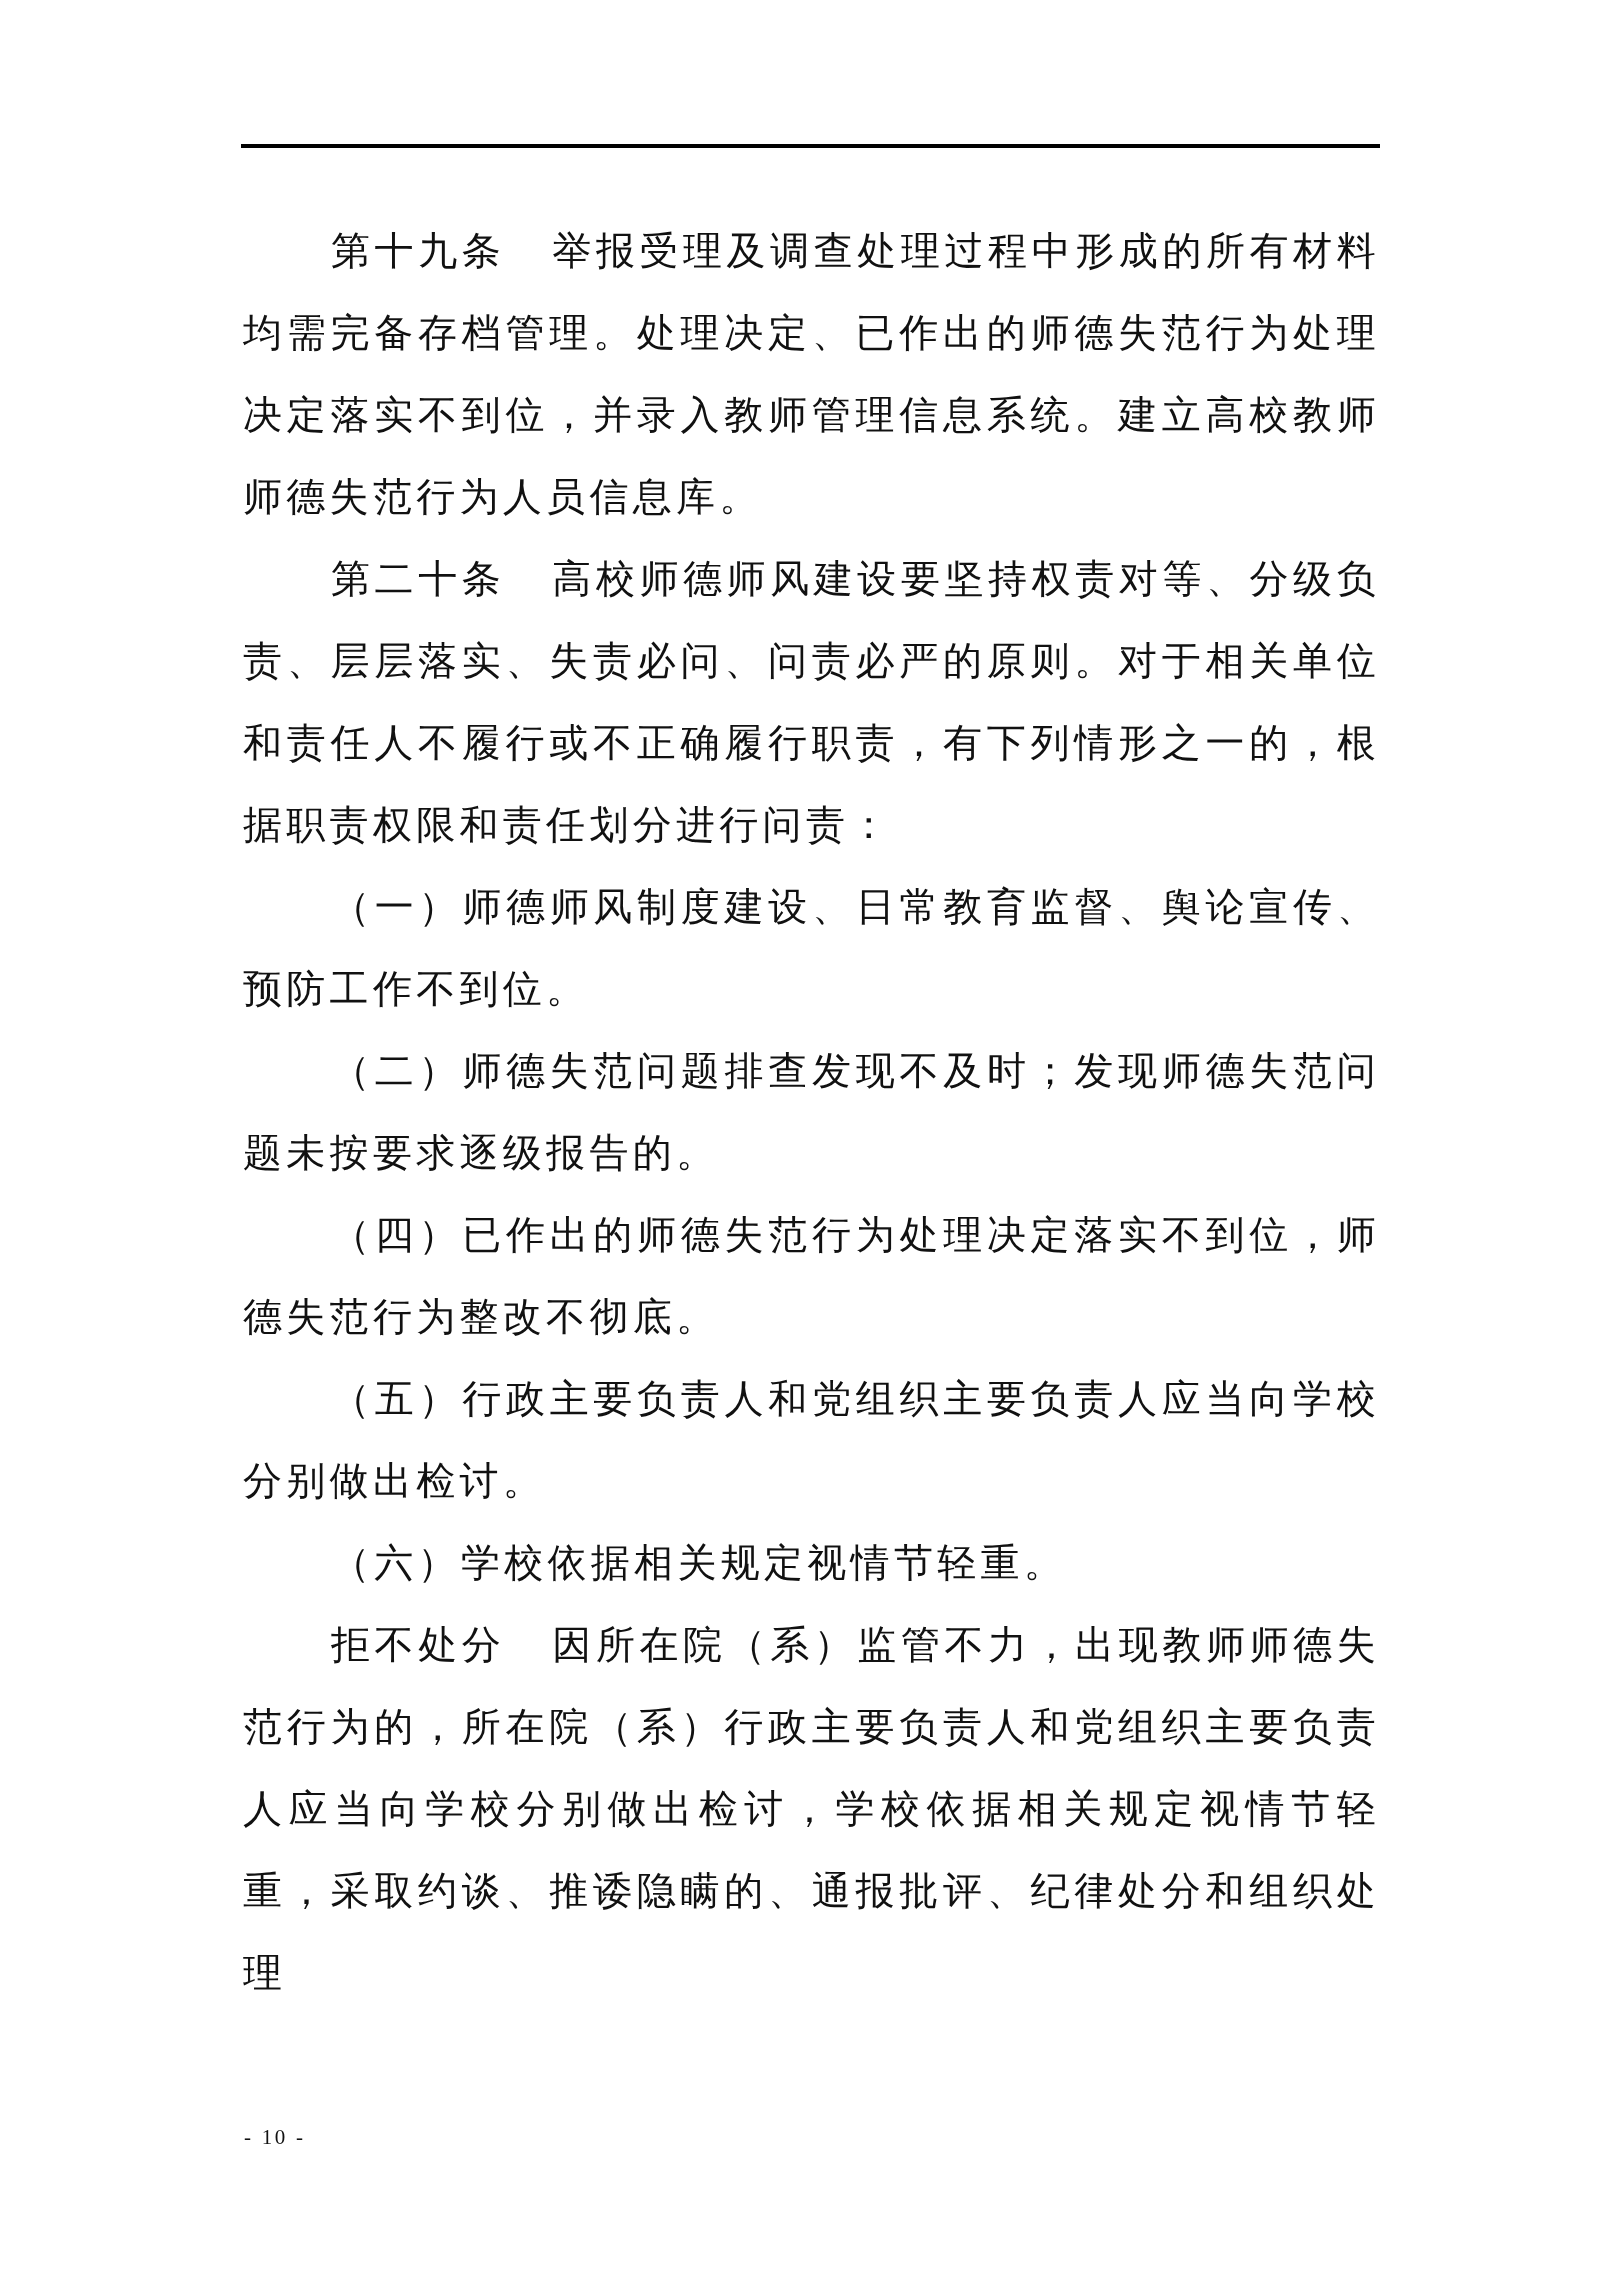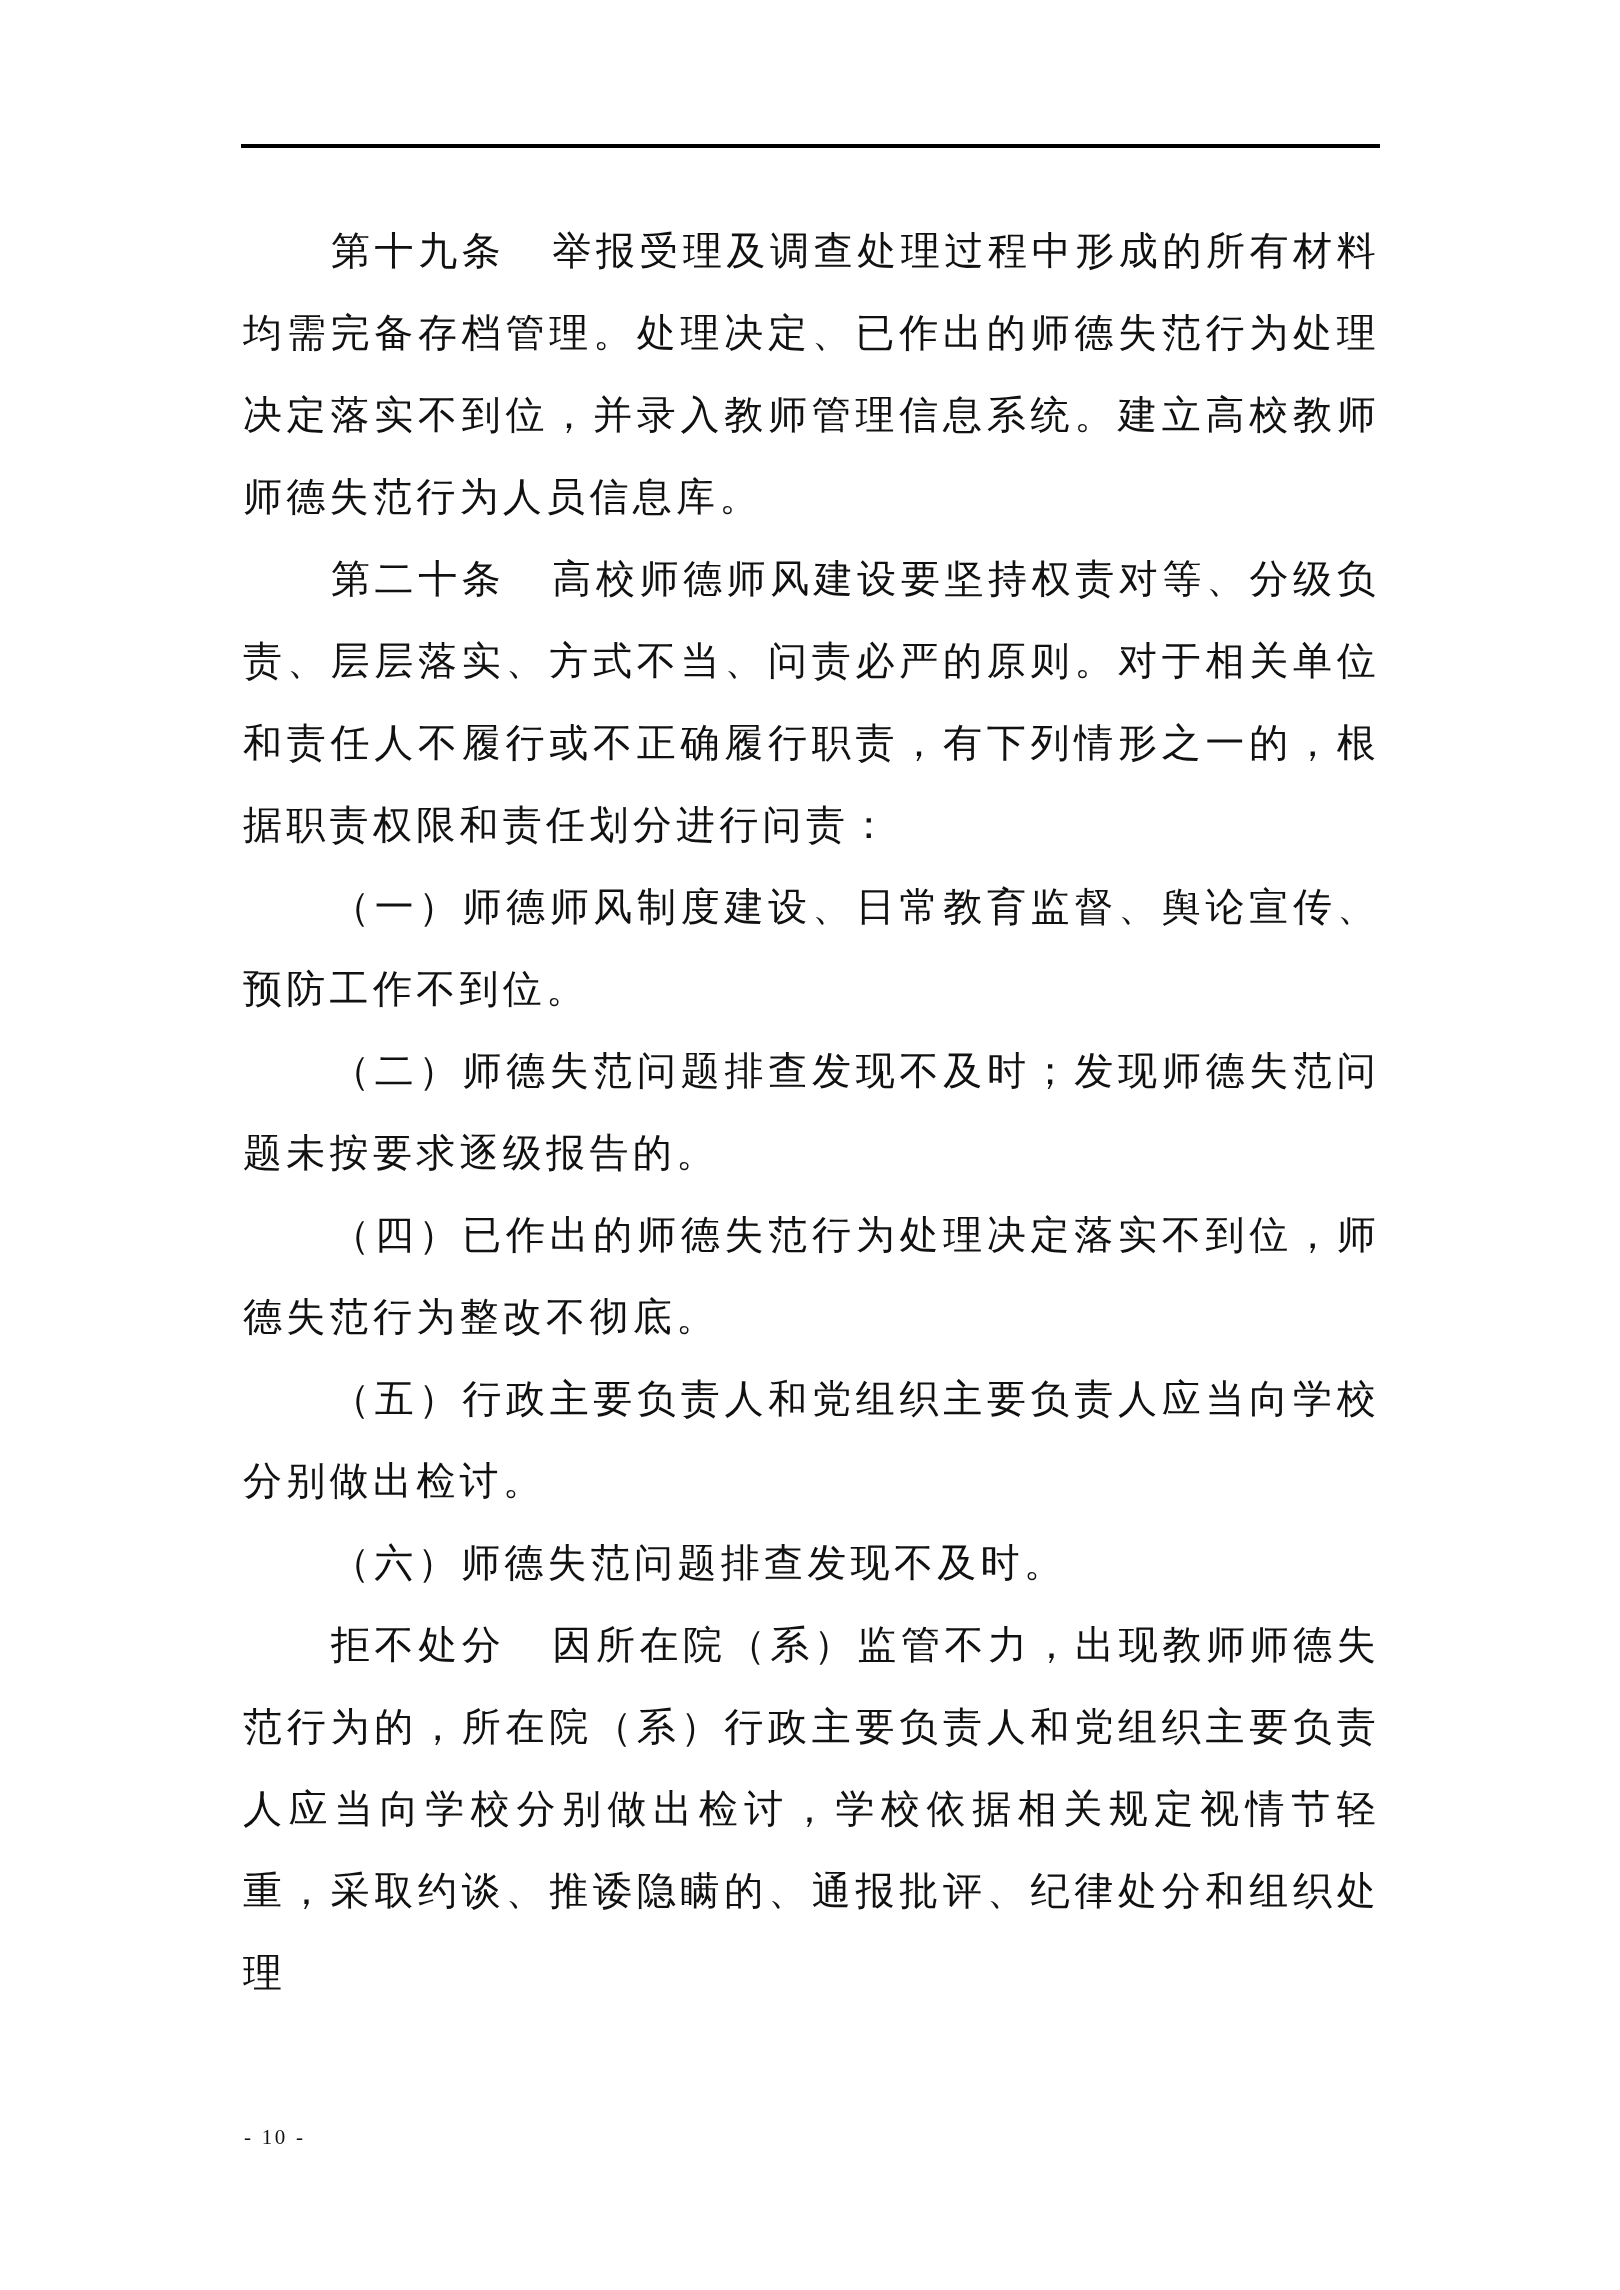--- a/index.html
+++ b/index.html
@@ -52,32 +52,32 @@
 <body>
 
 <div class="page">
 
   <div class="header-rule"></div>
 
   <div class="doc-body">
 
     <p class="para"><span class="num">第十九条</span><span class="txt">举报受理及调查处理过程中形成的所有材料均需完备存档管理。处理决定、已作出的师德失范行为处理决定落实不到位，并录入教师管理信息系统。建立高校教师师德失范行为人员信息库。</span></p>
 
-    <p class="para"><span class="num">第二十条</span><span class="txt">高校师德师风建设要坚持权责对等、分级负责、层层落实、方式不当、问责必严的原则。对于相关单位和责任人不履行或不正确履行职责，有下列情形之一的，根据职责权限和责任划分进行问责：</span></p>
+    <p class="para"><span class="num">第二十条</span><span class="txt">高校师德师风建设要坚持权责对等、分级负责、层层落实、失责必问、问责必严的原则。对于相关单位和责任人不履行或不正确履行职责，有下列情形之一的，根据职责权限和责任划分进行问责：</span></p>
 
     <p class="para"><span class="txt">（一）师德师风制度建设、日常教育监督、舆论宣传、预防工作不到位。</span></p>
 
     <p class="para"><span class="txt">（二）师德失范问题排查发现不及时；发现师德失范问题未按要求逐级报告的。</span></p>
 
 
     <p class="para"><span class="txt">（四）已作出的师德失范行为处理决定落实不到位，师德失范行为整改不彻底。</span></p>
 
     <p class="para"><span class="txt">（五）行政主要负责人和党组织主要负责人应当向学校分别做出检讨。</span></p>
 
-    <p class="para"><span class="txt">（六）师德失范问题排查发现不及时。</span></p>
+    <p class="para"><span class="txt">（六）学校依据相关规定视情节轻重。</span></p>
 
     <p class="para"><span class="num">拒不处分</span><span class="txt">因所在院（系）监管不力，出现教师师德失范行为的，所在院（系）行政主要负责人和党组织主要负责人应当向学校分别做出检讨，学校依据相关规定视情节轻重，采取约谈、推诿隐瞒的、通报批评、纪律处分和组织处理</span></p>
 
   </div>
 
   <div class="page-number">- 10 -</div>
 
 </div>
 
 

